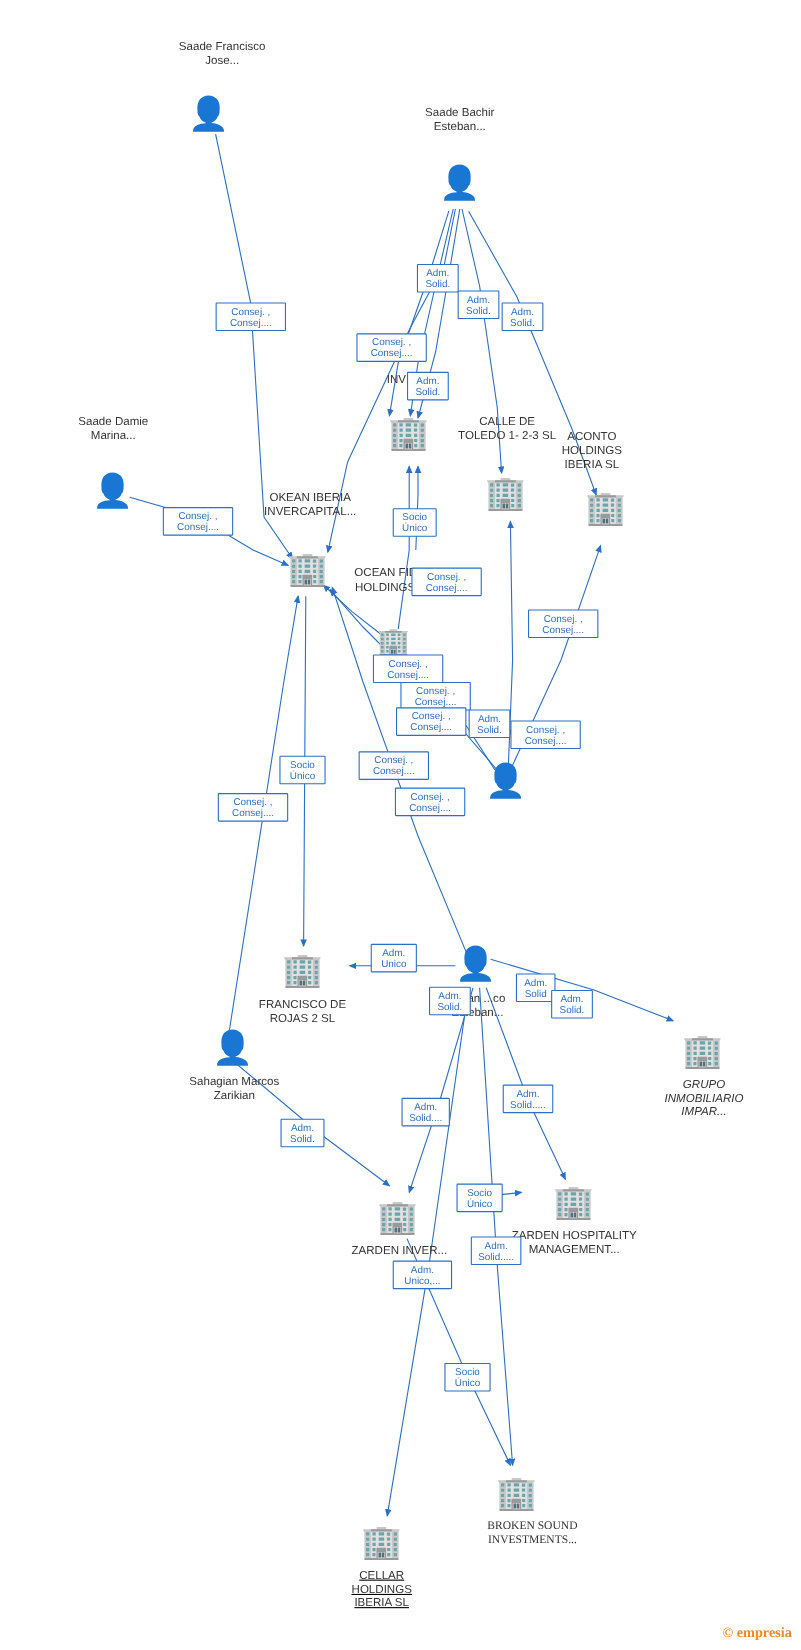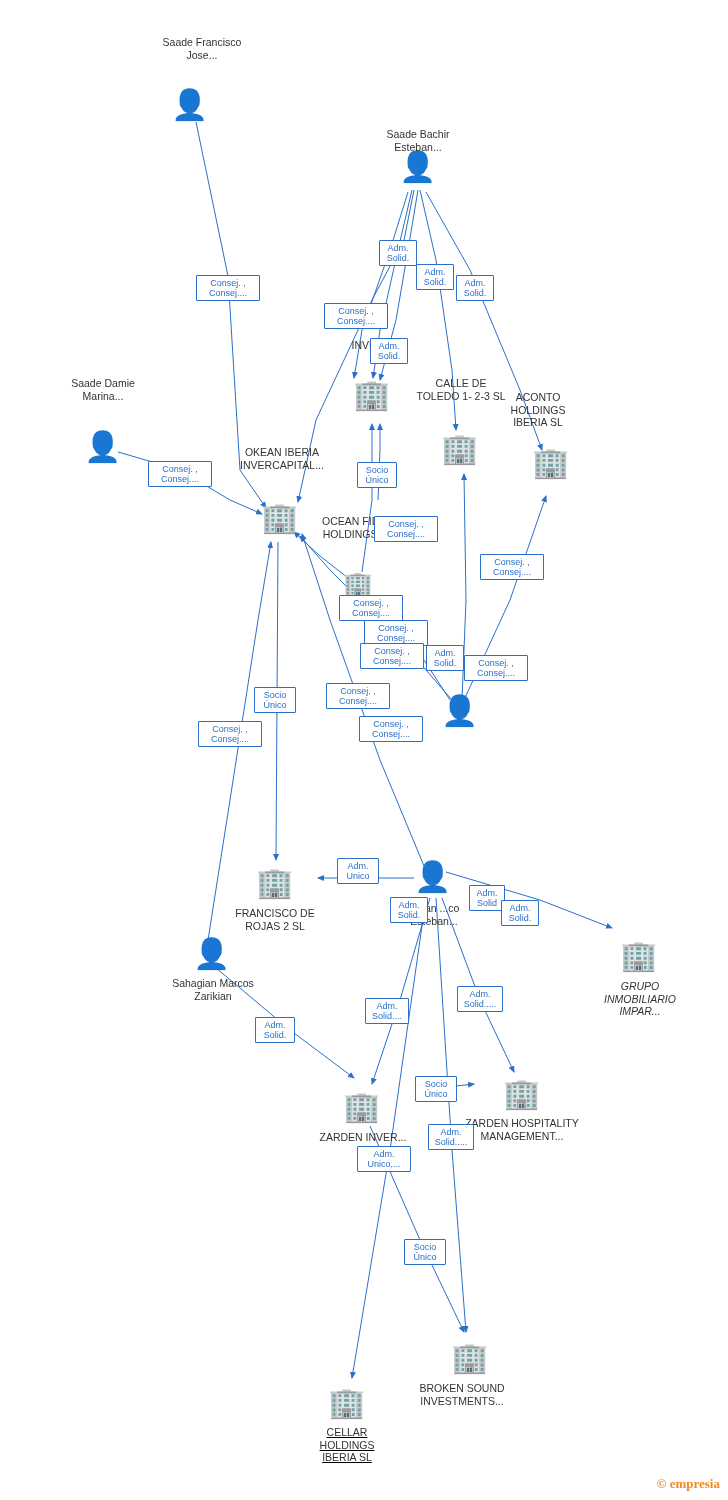--- a/index.html
+++ b/index.html
@@ -101,21 +101,21 @@
 </div>
 <div class="node" style="left:150px;top:34px;width:80px;margin-left:12px;">
   <span class="cap">Saade
 Francisco
 Jose...</span>
 </div>
 
 <div class="node person" style="left:378px;top:152px;width:80px;">
   <span class="glyph">👤</span>
 </div>
-<div class="node" style="left:378px;top:94px;width:80px;margin-top:32px;">
+<div class="node" style="left:378px;top:94px;width:80px;">
   <span class="cap">Saade
 Bachir
 Esteban...</span>
 </div>
 
 <div class="node person" style="left:63px;top:432px;width:80px;">
   <span class="glyph">👤</span>
 </div>
 <div class="node" style="left:60px;top:375px;width:86px;">
   <span class="cap">Saade
@@ -232,21 +232,21 @@
 </div>
 <div class="node" style="left:302px;top:1424px;width:90px;text-decoration:underline;">
   <span class="cap">CELLAR
 HOLDINGS
 IBERIA  SL</span>
 </div>
 
 <div class="node company" style="left:440px;top:1343px;width:60px;">
   <span class="glyph">🏢</span>
 </div>
-<div class="node" style="left:406px;top:1380px;width:112px;">
+<div class="node" style="left:428px;top:1380px;width:112px;font-family:Liberation Serif, serif;">
   <span class="cap">BROKEN
 SOUND
 INVESTMENTS...</span>
 </div>
 
 <div class="label" style="left:196px;top:275px;width:64px;height:26px;">Consej. ,
 Consej....</div>
 <div class="label" style="left:379px;top:240px;width:38px;height:26px;">Adm.
 Solid.</div>
 <div class="label" style="left:416px;top:264px;width:38px;height:26px;">Adm.

